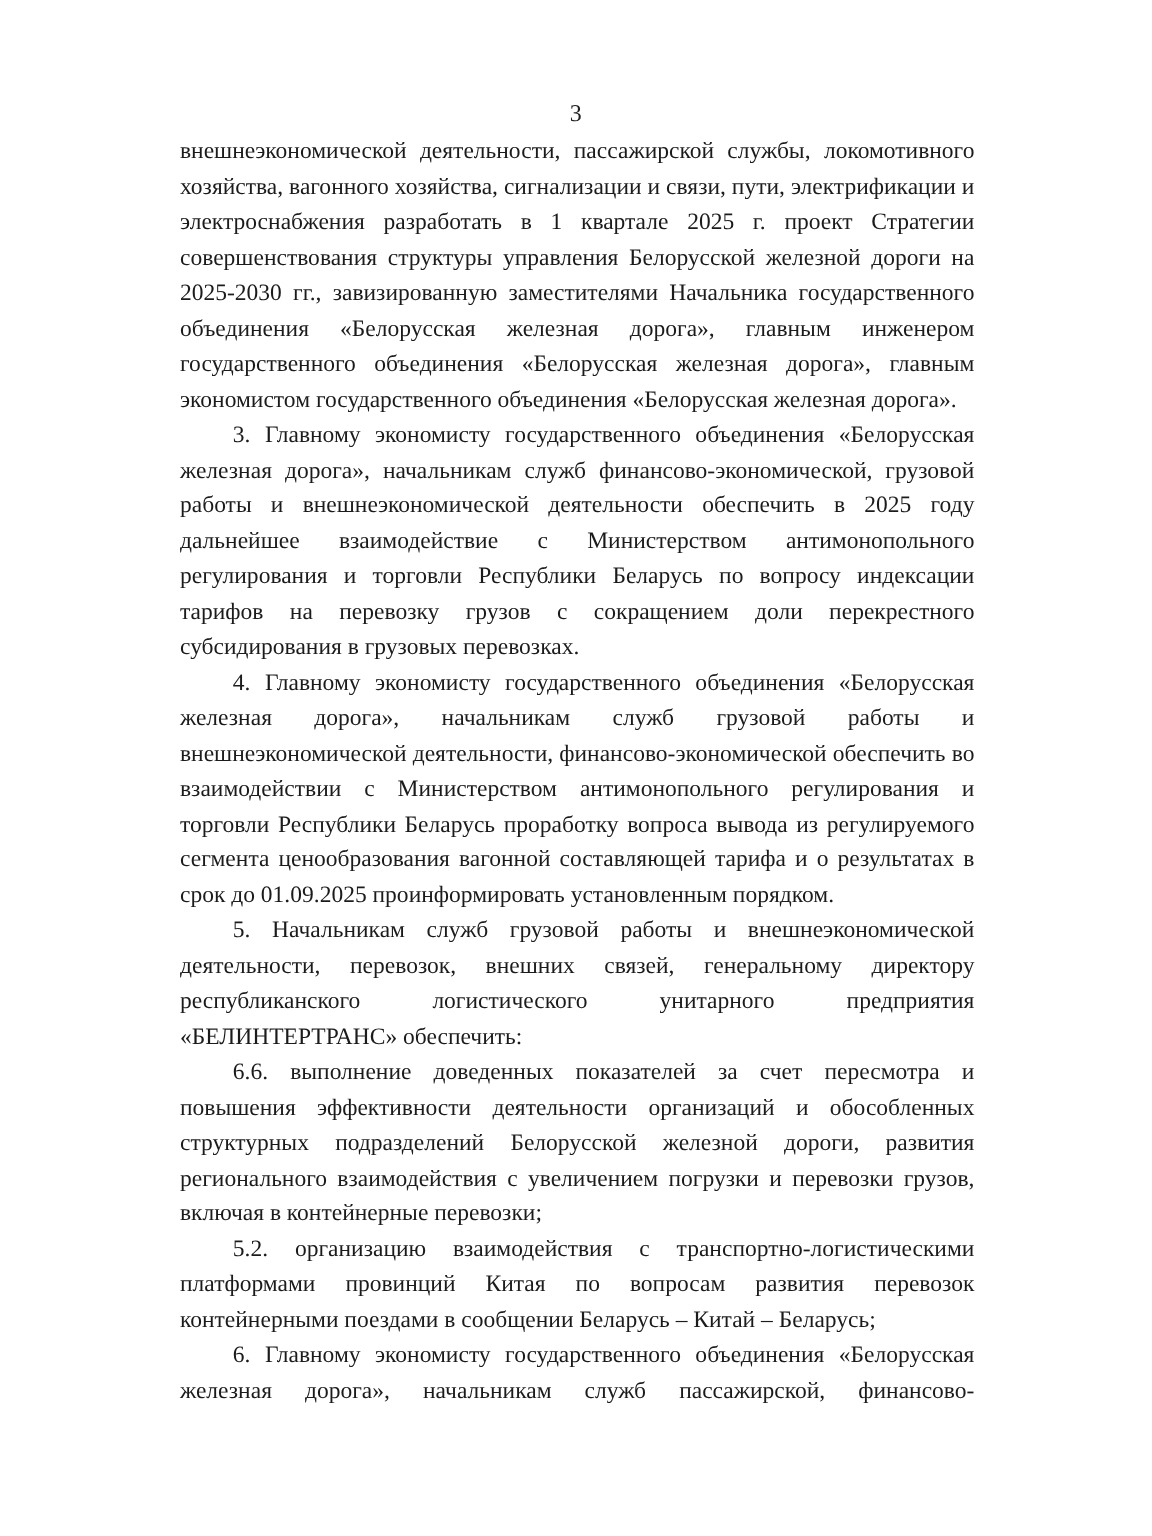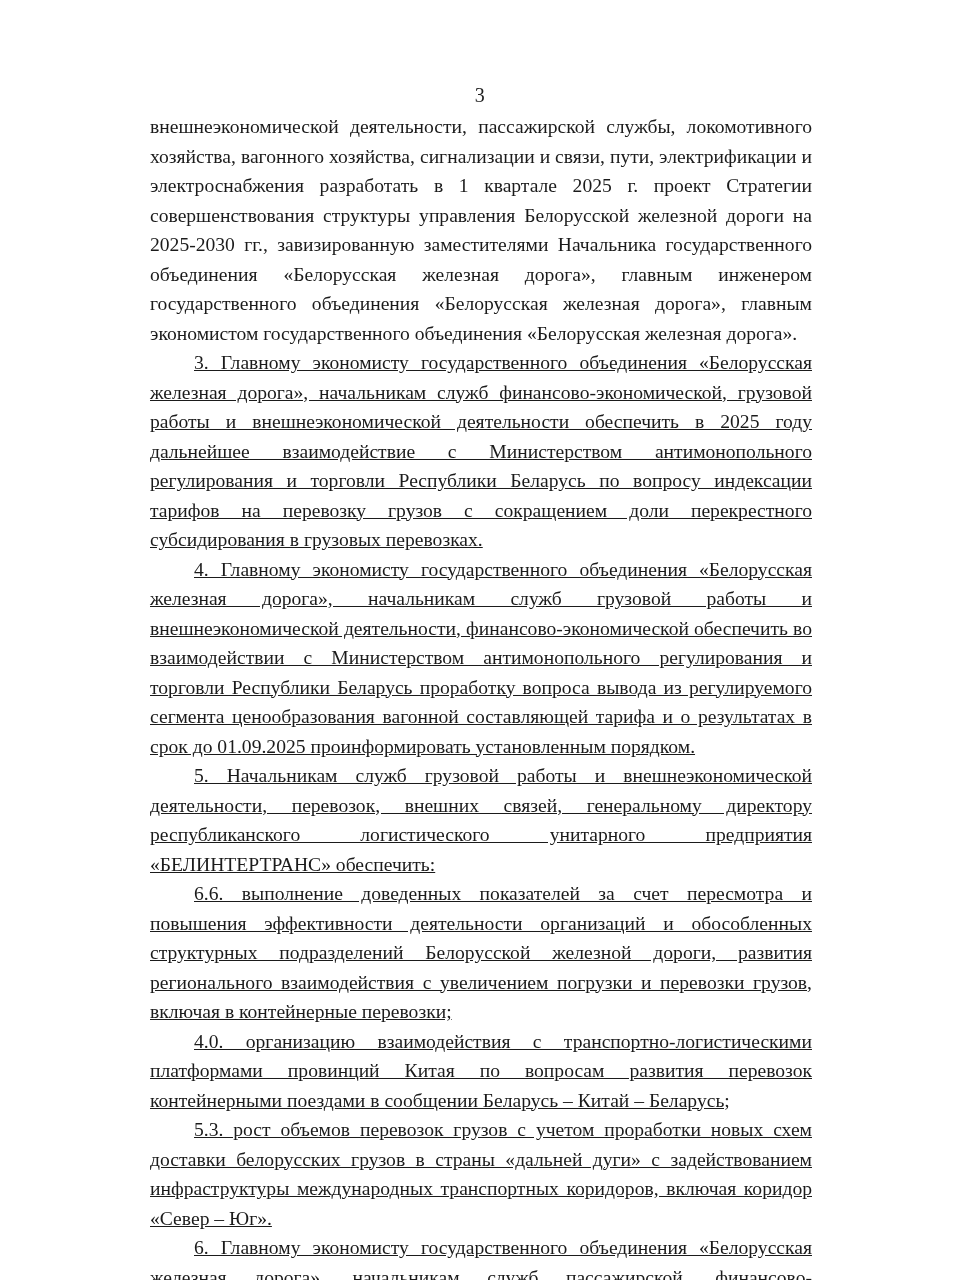--- a/index.html
+++ b/index.html
@@ -37,21 +37,20 @@
     text-align: justify;
     text-justify: inter-word;
     color: #1b1b1b;
   }
   .para {
     margin: 0;
     text-indent: 0;
   }
   .para.indent {
     text-indent: 44px;
-    text-decoration: underline;
   }
   
   .para::after {
     content: "";
     display: inline-block;
     width: 100%;
   }
   .para.no-stretch::after {
     content: none;
   }
@@ -68,20 +67,19 @@
     <p class="para no-stretch">внешнеэкономической деятельности, пассажирской службы, локомотивного хозяйства, вагонного хозяйства, сигнализации и связи, пути, электрификации и электроснабжения разработать в 1 квартале 2025 г. проект Стратегии совершенствования структуры управления Белорусской железной дороги на 2025-2030 гг., завизированную заместителями Начальника государственного объединения «Белорусская железная дорога», главным инженером государственного объединения «Белорусская железная дорога», главным экономистом государственного объединения «Белорусская железная дорога».</p>
 
     <p class="para indent no-stretch">3. Главному экономисту государственного объединения «Белорусская железная дорога», начальникам служб финансово-экономической, грузовой работы и внешнеэкономической деятельности обеспечить в 2025 году дальнейшее взаимодействие с Министерством антимонопольного регулирования и торговли Республики Беларусь по вопросу индексации тарифов на перевозку грузов с сокращением доли перекрестного субсидирования в грузовых перевозках.</p>
 
     <p class="para indent no-stretch">4. Главному экономисту государственного объединения «Белорусская железная дорога», начальникам служб грузовой работы и внешнеэкономической деятельности, финансово-экономической обеспечить во взаимодействии с Министерством антимонопольного регулирования и торговли Республики Беларусь проработку вопроса вывода из регулируемого сегмента ценообразования вагонной составляющей тарифа и о результатах в срок до 01.09.2025 проинформировать установленным порядком.</p>
 
     <p class="para indent no-stretch">5. Начальникам служб грузовой работы и внешнеэкономической деятельности, перевозок, внешних связей, генеральному директору республиканского логистического унитарного предприятия «БЕЛИНТЕРТРАНС» обеспечить:</p>
 
     <p class="para indent no-stretch">6.6. выполнение доведенных показателей за счет пересмотра и повышения эффективности деятельности организаций и обособленных структурных подразделений Белорусской железной дороги, развития регионального взаимодействия с увеличением погрузки и перевозки грузов, включая в контейнерные перевозки;</p>
 
-    <p class="para indent no-stretch">4.0. организацию взаимодействия с транспортно-логистическими платформами провинций Китая по вопросам развития перевозок контейнерными поездами в сообщении Беларусь – Китай – Беларусь;</p>
+    <p class="para indent no-stretch">5.2. организацию взаимодействия с транспортно-логистическими платформами провинций Китая по вопросам развития перевозок контейнерными поездами в сообщении Беларусь – Китай – Беларусь;</p>
 
-    <p class="para indent no-stretch">5.3. рост объемов перевозок грузов с учетом проработки новых схем доставки белорусских грузов в страны «дальней дуги» с задействованием инфраструктуры международных транспортных коридоров, включая коридор «Север – Юг».</p>
 
     <p class="para indent">6. Главному экономисту государственного объединения «Белорусская железная дорога», начальникам служб пассажирской, финансово-</p>
 
   </div>
 </div>
 
 </body></html>

